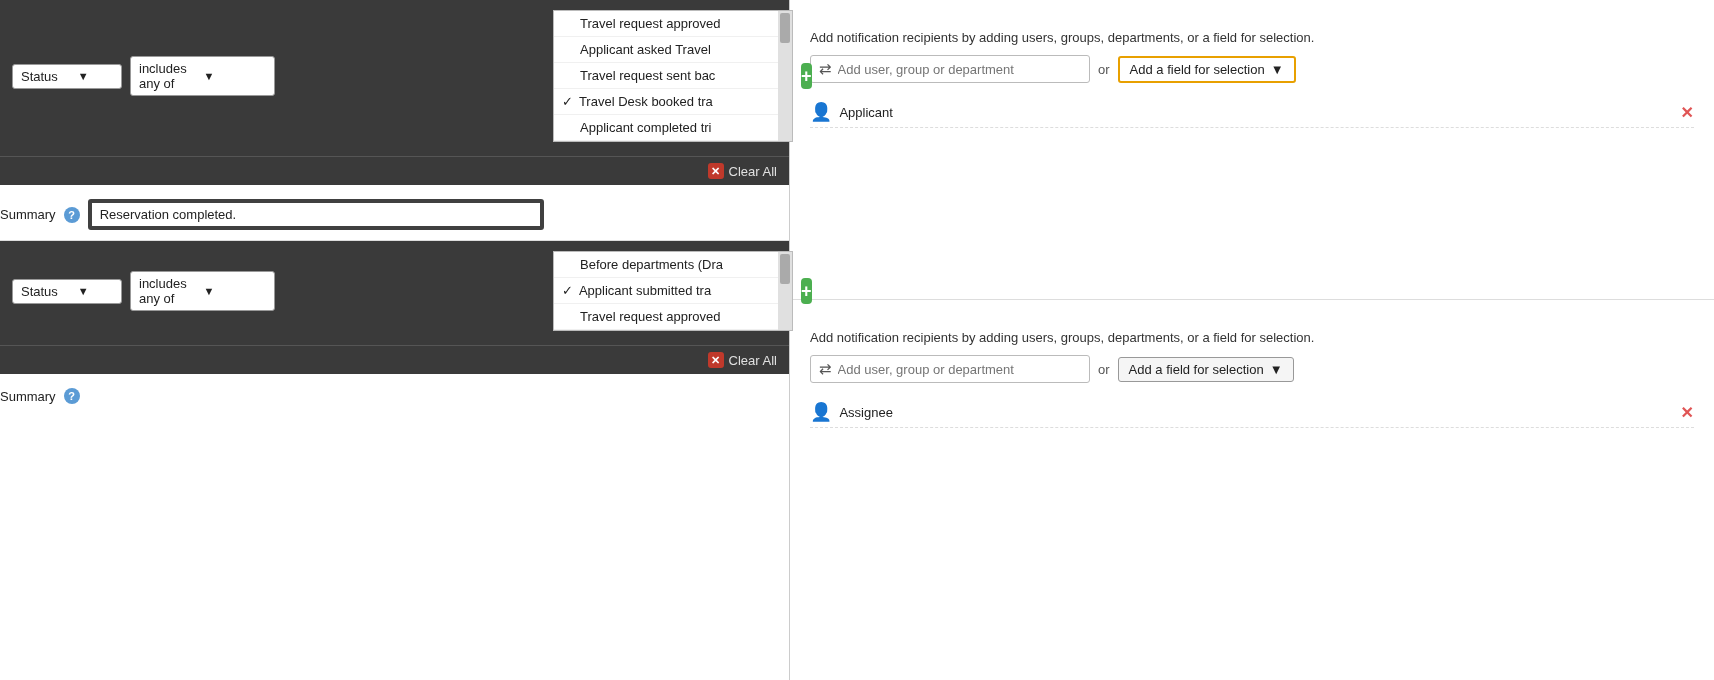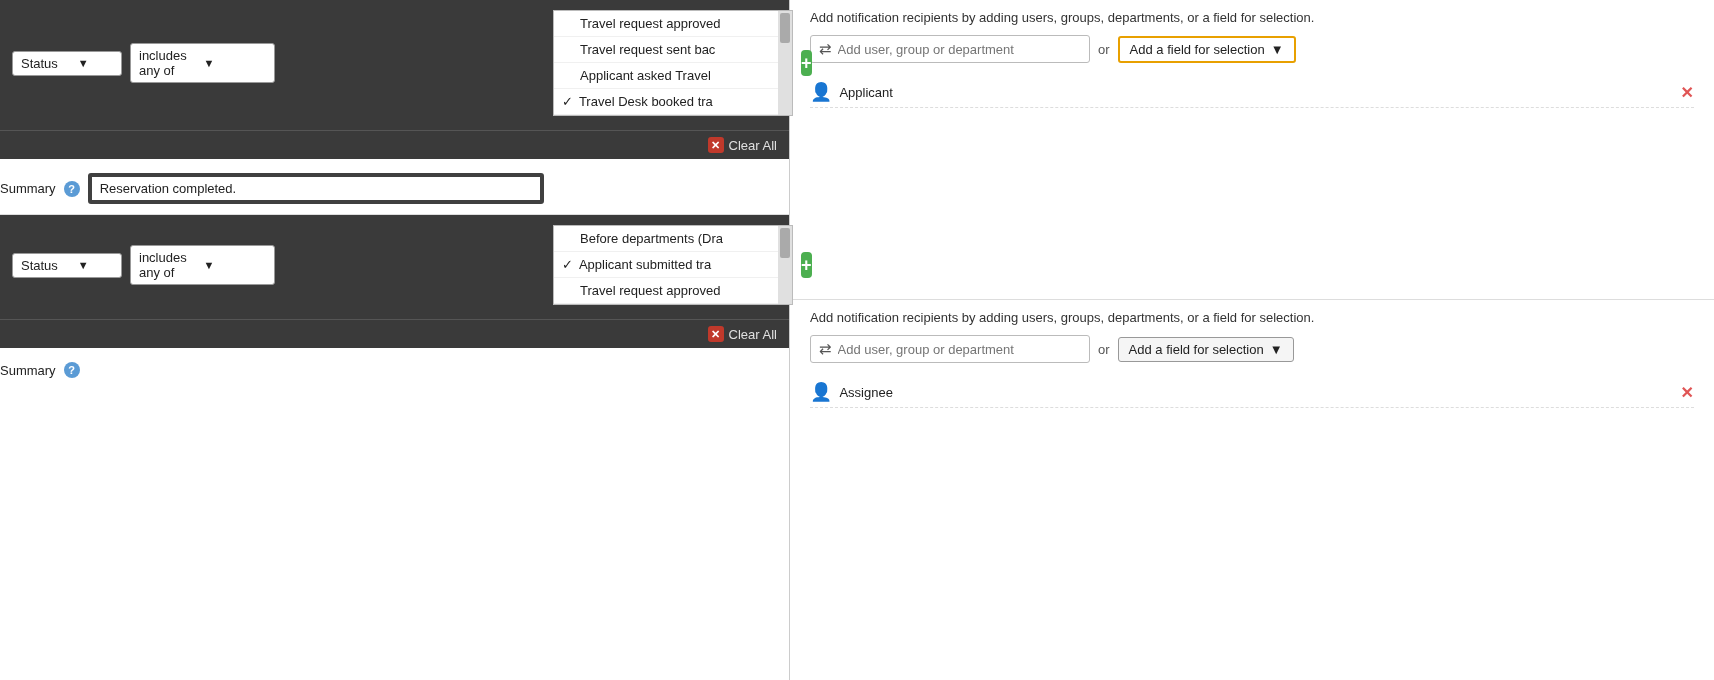--- a/index.html
+++ b/index.html
@@ -202,21 +202,21 @@
 
     
     .section-divider {
       border: none;
       border-top: 1px solid #ddd;
       margin: 0;
     }
 
     
     .right-section {
-      padding: 10px 20px 10px 20px;
+      padding: 30px 20px 10px 20px;
       min-height: 300px;
       border-bottom: 1px solid #ddd;
     }
     .right-section:last-child {
       border-bottom: none;
     }
     .notification-desc {
       color: #333;
       font-size: 13px;
       margin-bottom: 10px;
@@ -315,29 +315,33 @@
         </div>
 
         <div style="position:relative; display:inline-block;">
           <div class="dropdown-list">
             <div class="dropdown-list-item">
               <span class="check-placeholder"></span>
               <span>Travel request approved</span>
             </div>
             <div class="dropdown-list-item">
               <span class="check-placeholder"></span>
+              <span>Applicant asked Travel</span>
+            </div>
+            <div class="dropdown-list-item">
+              <span class="check-placeholder"></span>
               <span>Travel request sent bac</span>
-            </div>
-            <div class="dropdown-list-item">
-              <span class="check-placeholder"></span>
-              <span>Applicant asked Travel</span>
             </div>
             <div class="dropdown-list-item">
               <span class="checkmark">✓</span>
               <span>Travel Desk booked tra</span>
+            </div>
+            <div class="dropdown-list-item">
+              <span class="check-placeholder"></span>
+              <span>Applicant completed tri</span>
             </div>
 
             <div class="scrollbar-area">
               <div class="scroll-thumb"></div>
             </div>
           </div>
         </div>
         <button class="green-plus-btn">+</button>
       </div>
     </div>

